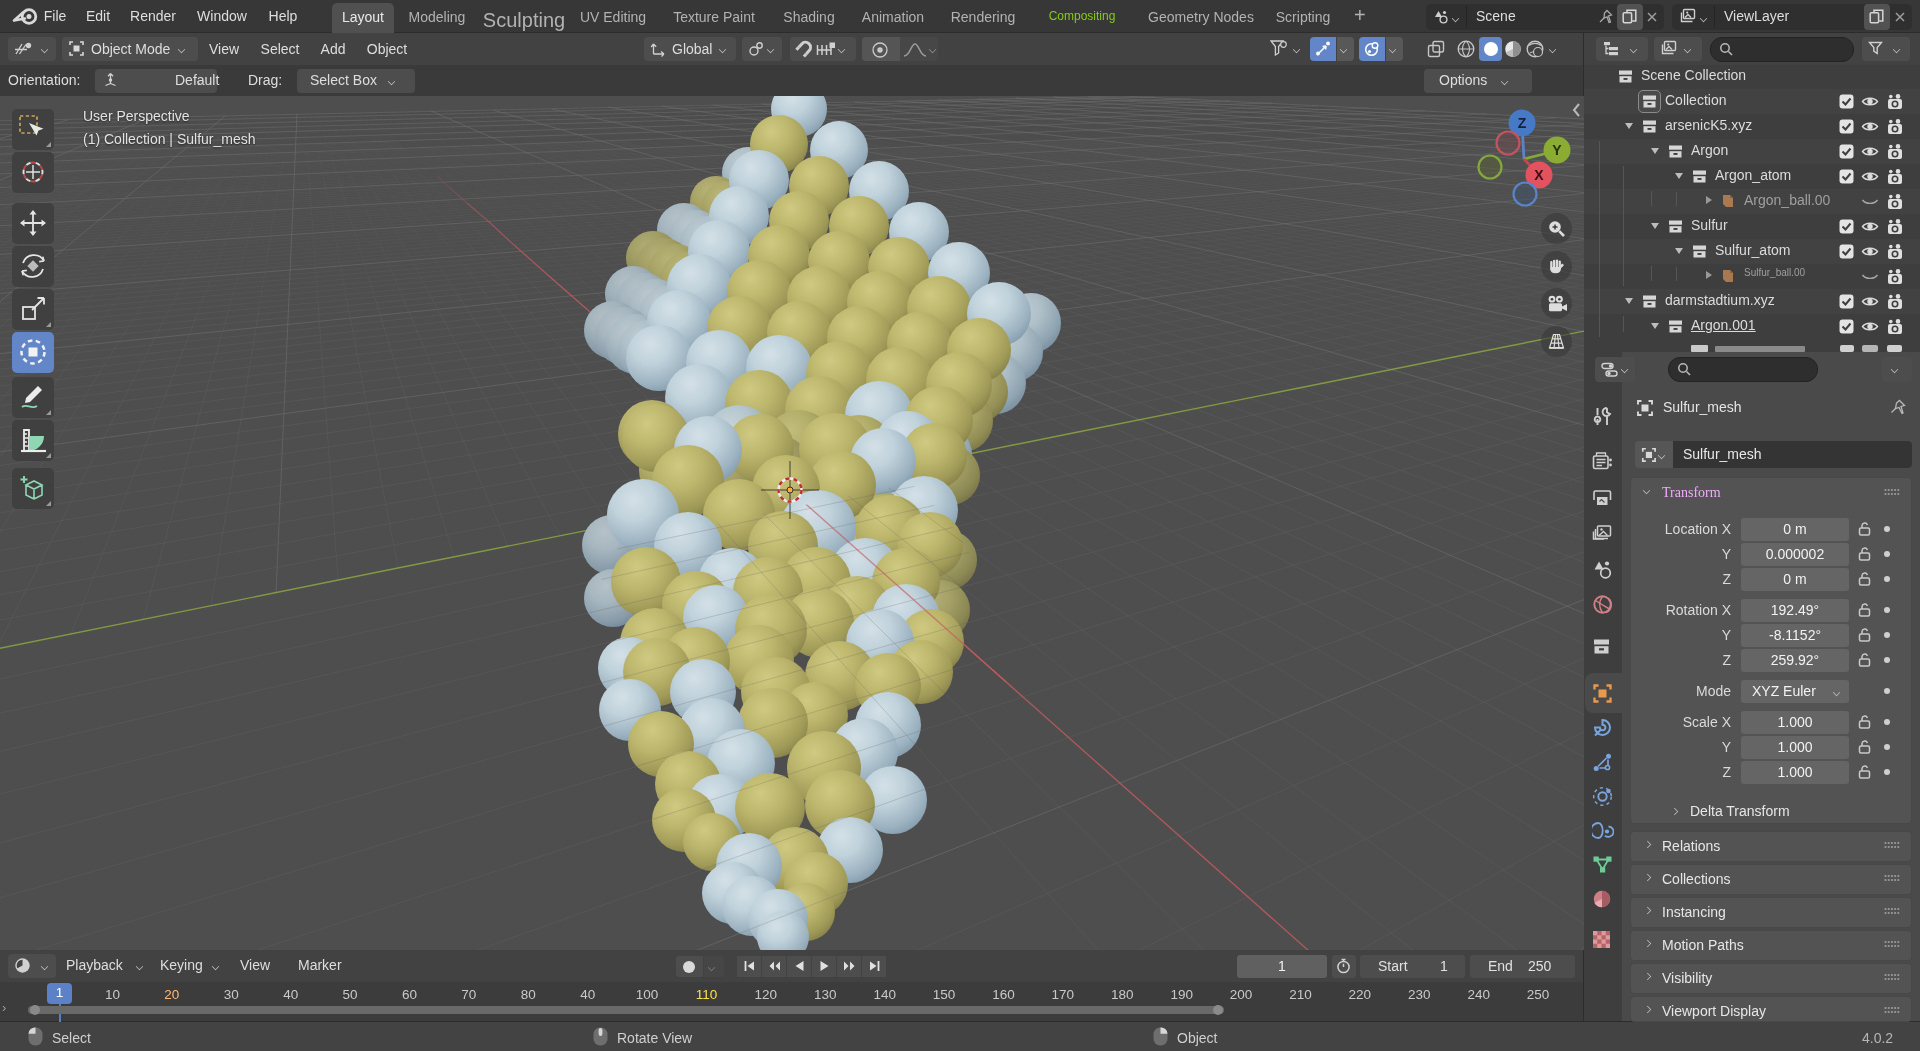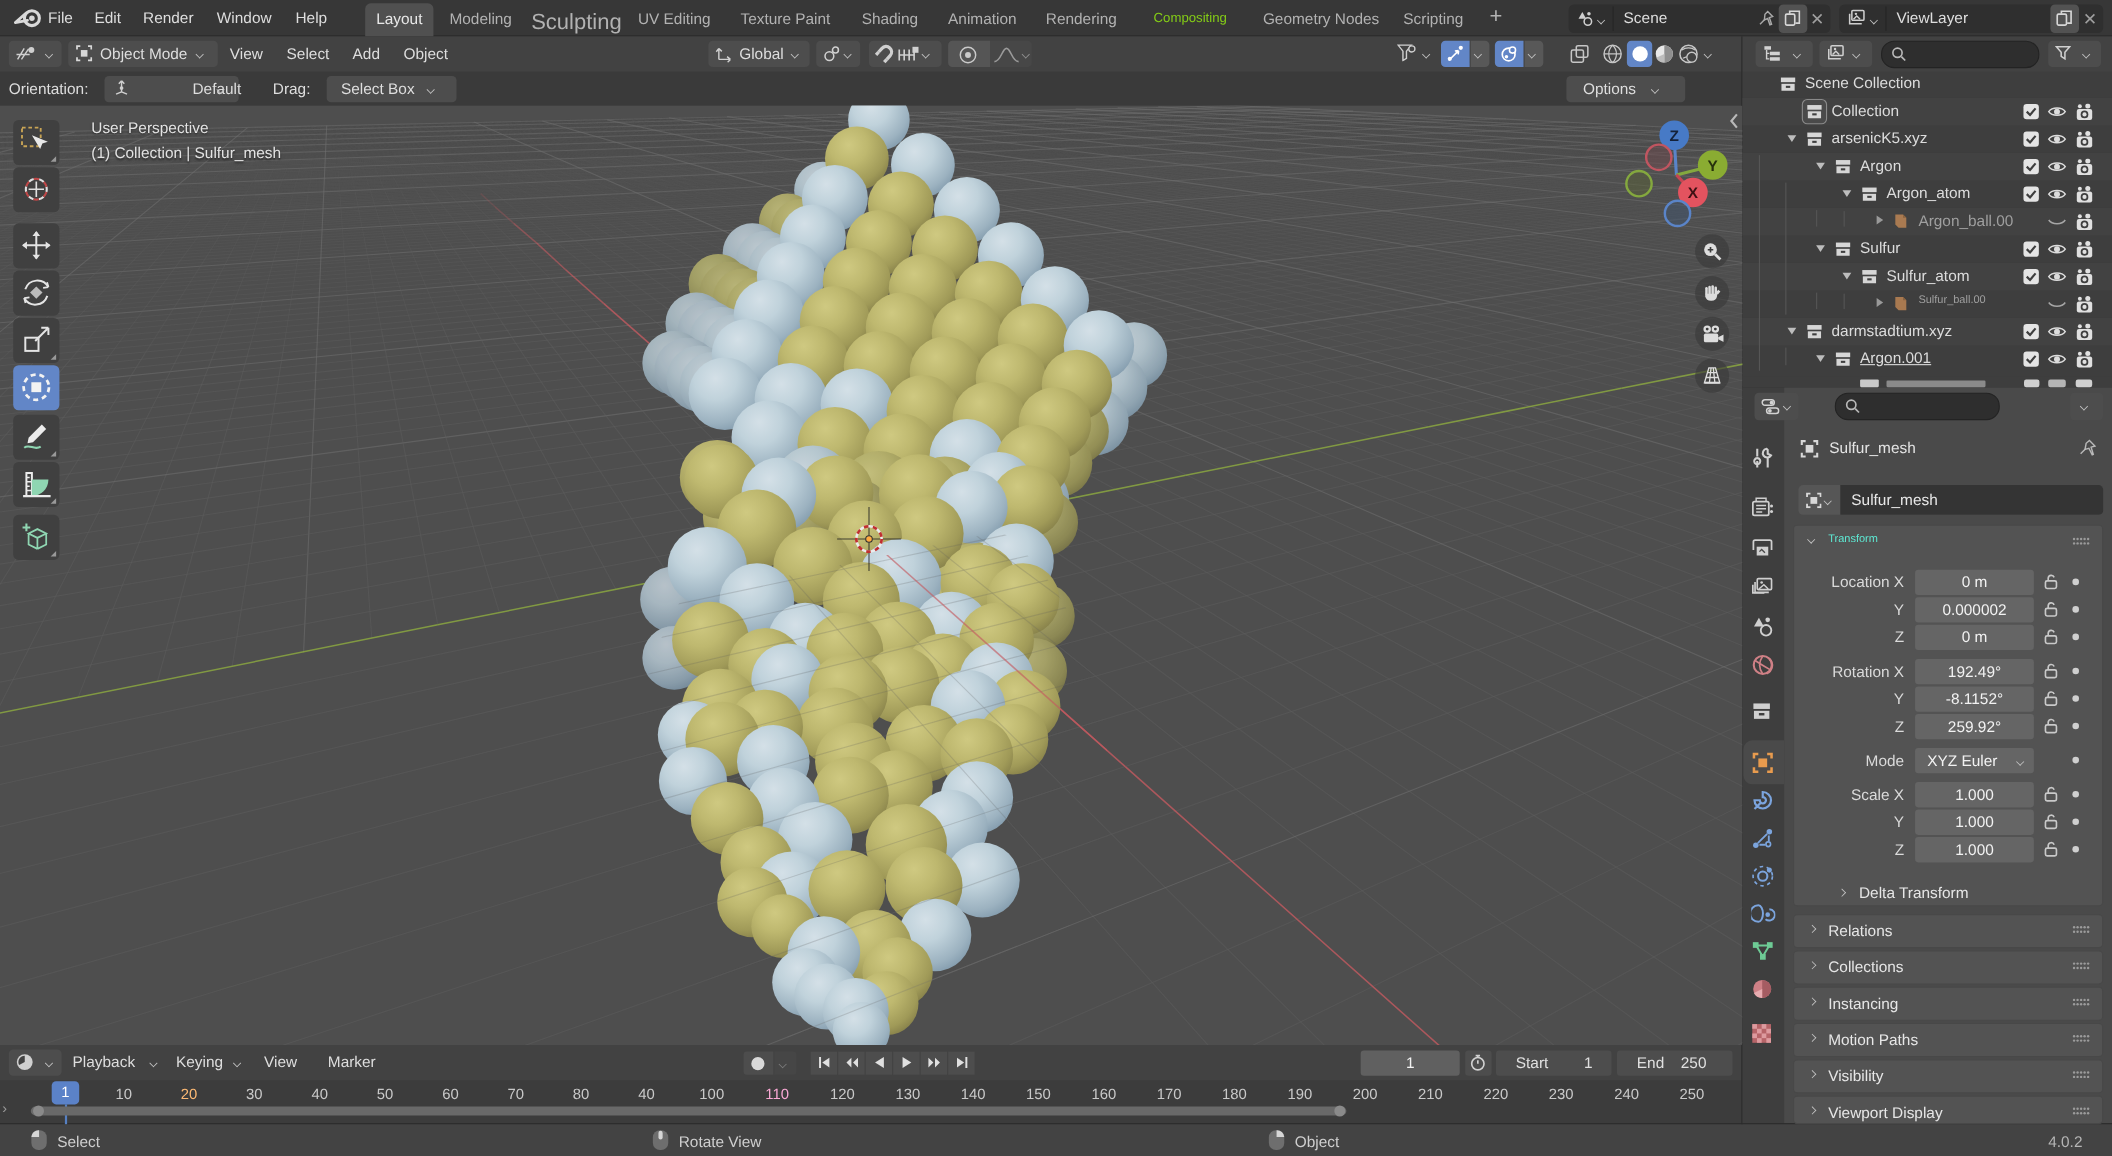--- a/index.html
+++ b/index.html
@@ -1827,21 +1827,21 @@
 <div class="a" style="left:1635px;top:441px;width:277px;height:27px;background:#565656;border-radius:4px"></div>
 <div class="a" style="left:1673px;top:441px;width:239px;height:27px;background:#343434;border-radius:0 4px 4px 0"></div>
 <svg width="15" height="15" class="a" style="left:1641px;top:447px;" viewBox="0 0 17 17">
     <path d="M2 5.5 V2 H5.5 M12.5 2 H16 V5.5 M16 12.5 V16 H12.5 M5.5 16 H2 V12.5" stroke="#d8d8d8" stroke-width="1.9" fill="none"></path>
     <rect x="5.5" y="5.5" width="7" height="7" fill="#d8d8d8"></rect>
   </svg>
 <span class="ca a" style="left:1658px;top:452px;transform:rotate(45deg) scale(.75);opacity:1"></span>
 <div class="a" style="left:1683px;top:446px;color:#e8e8e8;font-size:14px;white-space:nowrap;">Sulfur_mesh</div>
 <div class="a" style="left:1630px;top:477px;width:282px;height:347px;background:#535353;border-radius:4px;border:1px solid #484848"></div>
 <span class="ca a" style="left:1643px;top:487px;transform:rotate(45deg) scale(.75);opacity:1"></span>
-<div class="a" style="left:1662px;top:485px;color:#5eead4;font-size:10px;white-space:nowrap;">Transform</div>
+<div class="a" style="left:1662px;top:485px;color:#f0abfc;font-size:14px;white-space:nowrap;font-family:Liberation Serif, serif;">Transform</div>
 <svg width="16" height="10" class="a" style="left:1884px;top:488px;" viewBox="0 0 16 10">
     <circle cx="1.5" cy="2" r="1.1" fill="#9b9b9b"></circle>
     <circle cx="4.7" cy="2" r="1.1" fill="#9b9b9b"></circle>
     <circle cx="7.9" cy="2" r="1.1" fill="#9b9b9b"></circle>
     <circle cx="11.100000000000001" cy="2" r="1.1" fill="#9b9b9b"></circle>
     <circle cx="14.3" cy="2" r="1.1" fill="#9b9b9b"></circle>
     <circle cx="1.5" cy="6" r="1.1" fill="#9b9b9b"></circle>
     <circle cx="4.7" cy="6" r="1.1" fill="#9b9b9b"></circle>
     <circle cx="7.9" cy="6" r="1.1" fill="#9b9b9b"></circle>
     <circle cx="11.100000000000001" cy="6" r="1.1" fill="#9b9b9b"></circle>
@@ -2074,21 +2074,21 @@
 <div class="a" style="left:112.46000000000001px;top:987px;transform:translateX(-50%);color:#c9c9c9;font-size:13.5px;white-space:nowrap">10</div>
 <div class="a" style="left:171.86px;top:987px;transform:translateX(-50%);color:#fdba74;font-size:13.5px;white-space:nowrap">20</div>
 <div class="a" style="left:231.26000000000002px;top:987px;transform:translateX(-50%);color:#c9c9c9;font-size:13.5px;white-space:nowrap">30</div>
 <div class="a" style="left:290.66px;top:987px;transform:translateX(-50%);color:#c9c9c9;font-size:13.5px;white-space:nowrap">40</div>
 <div class="a" style="left:350.06px;top:987px;transform:translateX(-50%);color:#c9c9c9;font-size:13.5px;white-space:nowrap">50</div>
 <div class="a" style="left:409.46000000000004px;top:987px;transform:translateX(-50%);color:#c9c9c9;font-size:13.5px;white-space:nowrap">60</div>
 <div class="a" style="left:468.86px;top:987px;transform:translateX(-50%);color:#c9c9c9;font-size:13.5px;white-space:nowrap">70</div>
 <div class="a" style="left:528.26px;top:987px;transform:translateX(-50%);color:#c9c9c9;font-size:13.5px;white-space:nowrap">80</div>
 <div class="a" style="left:587.6600000000001px;top:987px;transform:translateX(-50%);color:#c9c9c9;font-size:13.5px;white-space:nowrap">40</div>
 <div class="a" style="left:647.0600000000001px;top:987px;transform:translateX(-50%);color:#c9c9c9;font-size:13.5px;white-space:nowrap">100</div>
-<div class="a" style="left:706.46px;top:987px;transform:translateX(-50%);color:#f9a8d4;font-size:13.5px;white-space:nowrap">110</div>
+<div class="a" style="left:706.46px;top:987px;transform:translateX(-50%);color:#fde047;font-size:13.5px;white-space:nowrap">110</div>
 <div class="a" style="left:765.86px;top:987px;transform:translateX(-50%);color:#c9c9c9;font-size:13.5px;white-space:nowrap">120</div>
 <div class="a" style="left:825.2600000000001px;top:987px;transform:translateX(-50%);color:#c9c9c9;font-size:13.5px;white-space:nowrap">130</div>
 <div class="a" style="left:884.6600000000001px;top:987px;transform:translateX(-50%);color:#c9c9c9;font-size:13.5px;white-space:nowrap">140</div>
 <div class="a" style="left:944.0600000000001px;top:987px;transform:translateX(-50%);color:#c9c9c9;font-size:13.5px;white-space:nowrap">150</div>
 <div class="a" style="left:1003.46px;top:987px;transform:translateX(-50%);color:#c9c9c9;font-size:13.5px;white-space:nowrap">160</div>
 <div class="a" style="left:1062.8600000000001px;top:987px;transform:translateX(-50%);color:#c9c9c9;font-size:13.5px;white-space:nowrap">170</div>
 <div class="a" style="left:1122.26px;top:987px;transform:translateX(-50%);color:#c9c9c9;font-size:13.5px;white-space:nowrap">180</div>
 <div class="a" style="left:1181.66px;top:987px;transform:translateX(-50%);color:#c9c9c9;font-size:13.5px;white-space:nowrap">190</div>
 <div class="a" style="left:1241.0600000000002px;top:987px;transform:translateX(-50%);color:#c9c9c9;font-size:13.5px;white-space:nowrap">200</div>
 <div class="a" style="left:1300.46px;top:987px;transform:translateX(-50%);color:#c9c9c9;font-size:13.5px;white-space:nowrap">210</div>

